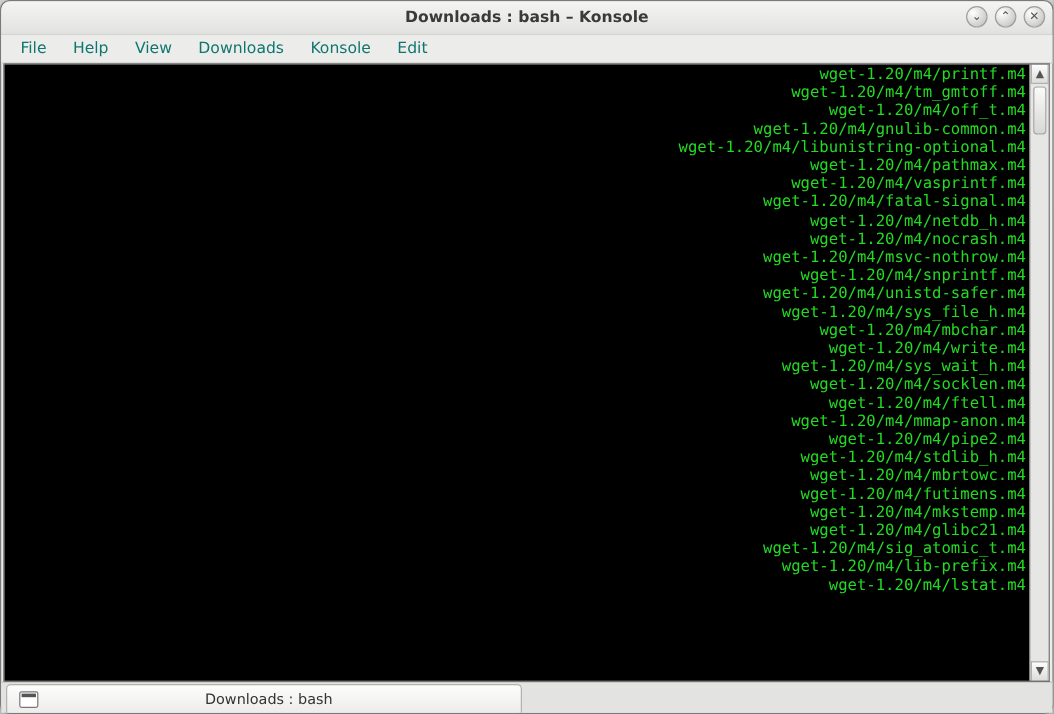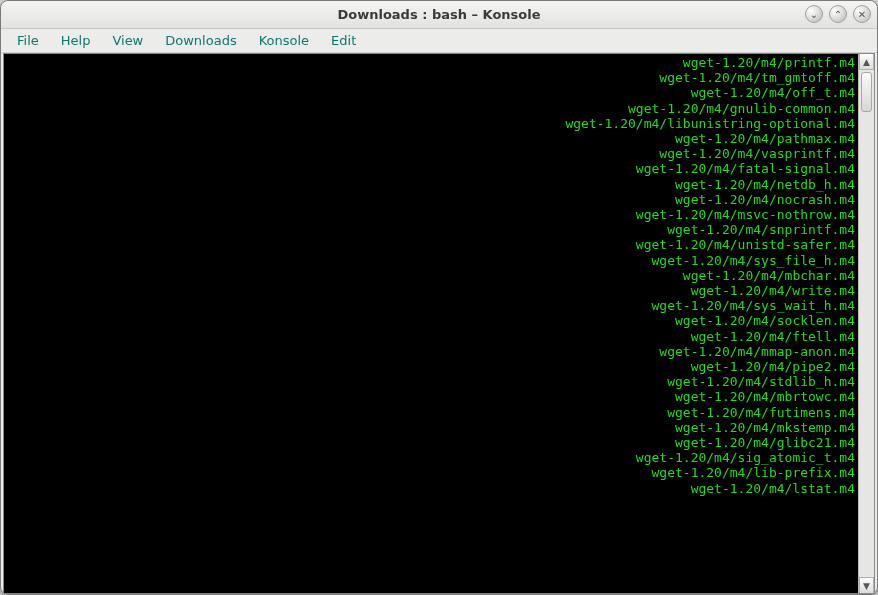--- a/index.html
+++ b/index.html
@@ -190,14 +190,20 @@
 
   <div class="terminal-wrap">
     <div class="terminal" id="terminal"><span class="line">wget-1.20/m4/printf.m4</span><span class="line">wget-1.20/m4/tm_gmtoff.m4</span><span class="line">wget-1.20/m4/off_t.m4</span><span class="line">wget-1.20/m4/gnulib-common.m4</span><span class="line">wget-1.20/m4/libunistring-optional.m4</span><span class="line">wget-1.20/m4/pathmax.m4</span><span class="line">wget-1.20/m4/vasprintf.m4</span><span class="line">wget-1.20/m4/fatal-signal.m4</span><span class="line">wget-1.20/m4/netdb_h.m4</span><span class="line">wget-1.20/m4/nocrash.m4</span><span class="line">wget-1.20/m4/msvc-nothrow.m4</span><span class="line">wget-1.20/m4/snprintf.m4</span><span class="line">wget-1.20/m4/unistd-safer.m4</span><span class="line">wget-1.20/m4/sys_file_h.m4</span><span class="line">wget-1.20/m4/mbchar.m4</span><span class="line">wget-1.20/m4/write.m4</span><span class="line">wget-1.20/m4/sys_wait_h.m4</span><span class="line">wget-1.20/m4/socklen.m4</span><span class="line">wget-1.20/m4/ftell.m4</span><span class="line">wget-1.20/m4/mmap-anon.m4</span><span class="line">wget-1.20/m4/pipe2.m4</span><span class="line">wget-1.20/m4/stdlib_h.m4</span><span class="line">wget-1.20/m4/mbrtowc.m4</span><span class="line">wget-1.20/m4/futimens.m4</span><span class="line">wget-1.20/m4/mkstemp.m4</span><span class="line">wget-1.20/m4/glibc21.m4</span><span class="line">wget-1.20/m4/sig_atomic_t.m4</span><span class="line">wget-1.20/m4/lib-prefix.m4</span><span class="line">wget-1.20/m4/lstat.m4</span></div>
     <div class="scrollarea">
       <div class="scroll-up">▲</div>
       <div class="scroll-thumb"></div>
       <div class="scroll-down">▼</div>
     </div>
   </div>
 
+  <div class="tabbar">
+    <div class="tab">
+      <span class="tab-icon"></span>
+      <span class="tab-label">Downloads : bash</span>
+    </div>
+  </div>
 
 </div>
 
 </body></html>

